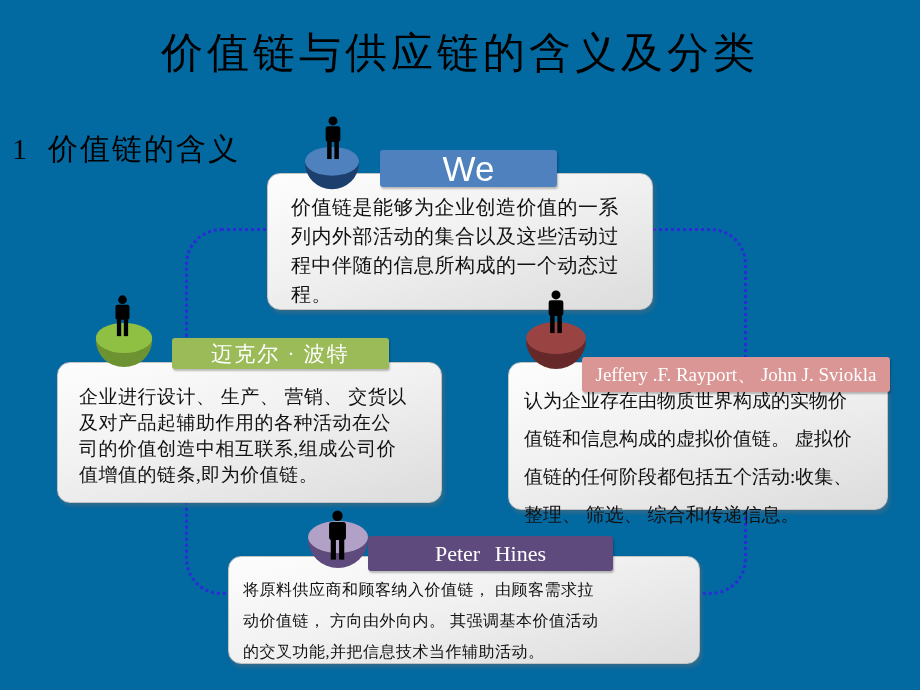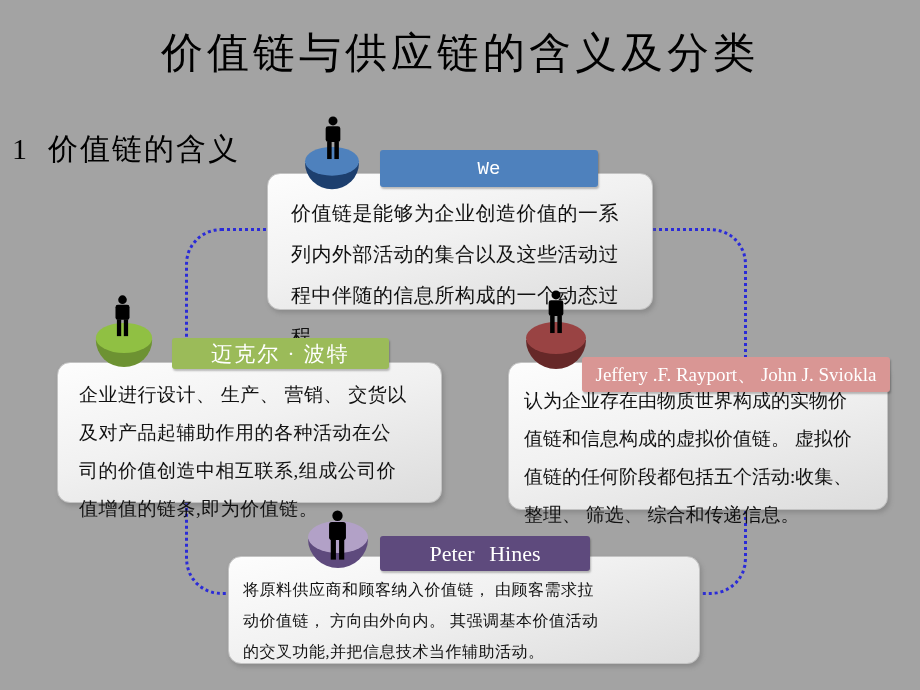--- a/index.html
+++ b/index.html
@@ -1,16 +1,16 @@
 <!DOCTYPE html>
 <html><head>
 <meta charset="utf-8">
 <style>
   html,body{margin:0;padding:0;background:#ffffff;}
-  #slide{position:relative;width:920px;height:690px;background:#a3a3a3;overflow:hidden;
+  #slide{position:relative;width:920px;height:690px;background:#0369a1;overflow:hidden;
          font-family:"Liberation Serif","DejaVu Serif",serif;}
 
   
   .slide-title{position:absolute;left:0;top:26px;width:920px;text-align:center;
     font-size:42px;letter-spacing:4px;color:#000;line-height:1.3;white-space:pre;}
   .section-heading{position:absolute;left:12px;top:100px;font-size:30px;letter-spacing:2px;
     color:#000;white-space:pre;margin-top:29px;}
 
   
   .connector{position:absolute;left:185px;top:228px;width:562px;height:367px;
@@ -19,34 +19,34 @@
   
   .card-body{position:absolute;z-index:2;border:1px solid #c3c3c3;border-radius:13px;
     background:linear-gradient(165deg,#fdfdfd 0%,#f1f1f1 45%,#dcdcdc 100%);
     box-shadow:2px 3px 4px rgba(110,110,110,0.45);box-sizing:border-box;}
   .card-text{position:absolute;z-index:2;color:#111;white-space:pre-line;
     font-family:"Liberation Serif","DejaVu Serif",serif;}
 
   
   .header-bar{position:absolute;z-index:3;display:flex;align-items:center;justify-content:center;
     color:#ffffff;border-radius:3px;box-shadow:1px 2px 2px rgba(0,0,0,0.25);box-sizing:border-box;}
-  .bar-we{left:380px;top:150px;width:218px;height:37px;background:#4e81bd;
-    font-family:Liberation Mono, monospace;font-size:19px;}
+  .bar-we{left:380px;top:150px;width:177px;height:37px;background:#4e81bd;
+    font-family:Liberation Sans, sans-serif;font-size:35px;}
   .bar-porter{left:172px;top:338px;width:217px;height:31px;background:#9bbb59;
     font-size:21px;letter-spacing:2px;white-space:pre;}
   .bar-rayport{left:582px;top:337px;width:308px;height:35px;background:#d99694;
     font-size:19px;white-space:pre;margin-top:20px;}
-  .bar-hines{left:380px;top:536px;width:210px;height:35px;background:#5e4a7d;
+  .bar-hines{left:368px;top:536px;width:245px;height:35px;background:#5e4a7d;
     font-size:22px;word-spacing:9px;white-space:pre;}
 
   
   .body-we{left:267px;top:173px;width:386px;height:137px;}
-  .text-we{left:291px;top:193px;width:346px;font-size:20px;line-height:41px;letter-spacing:0.5px;}
+  .text-we{left:291px;top:193px;width:346px;font-size:20px;line-height:29px;letter-spacing:0.5px;}
   .body-porter{left:57px;top:362px;width:385px;height:141px;}
-  .text-porter{left:79px;top:376px;width:350px;font-size:19px;line-height:38px;letter-spacing:0.5px;}
+  .text-porter{left:79px;top:384px;width:350px;font-size:19px;line-height:26px;letter-spacing:0.5px;}
   .body-rayport{left:508px;top:362px;width:380px;height:148px;}
   .text-rayport{left:524px;top:382px;width:356px;font-size:19px;line-height:38px;}
   .body-hines{left:228px;top:556px;width:472px;height:108px;}
   .text-hines{left:243px;top:574px;width:450px;font-size:16px;line-height:31px;letter-spacing:0.5px;}
 
   
   .pedestal{position:absolute;z-index:4;}
   .person{position:absolute;z-index:5;}
 </style>
 </head>

